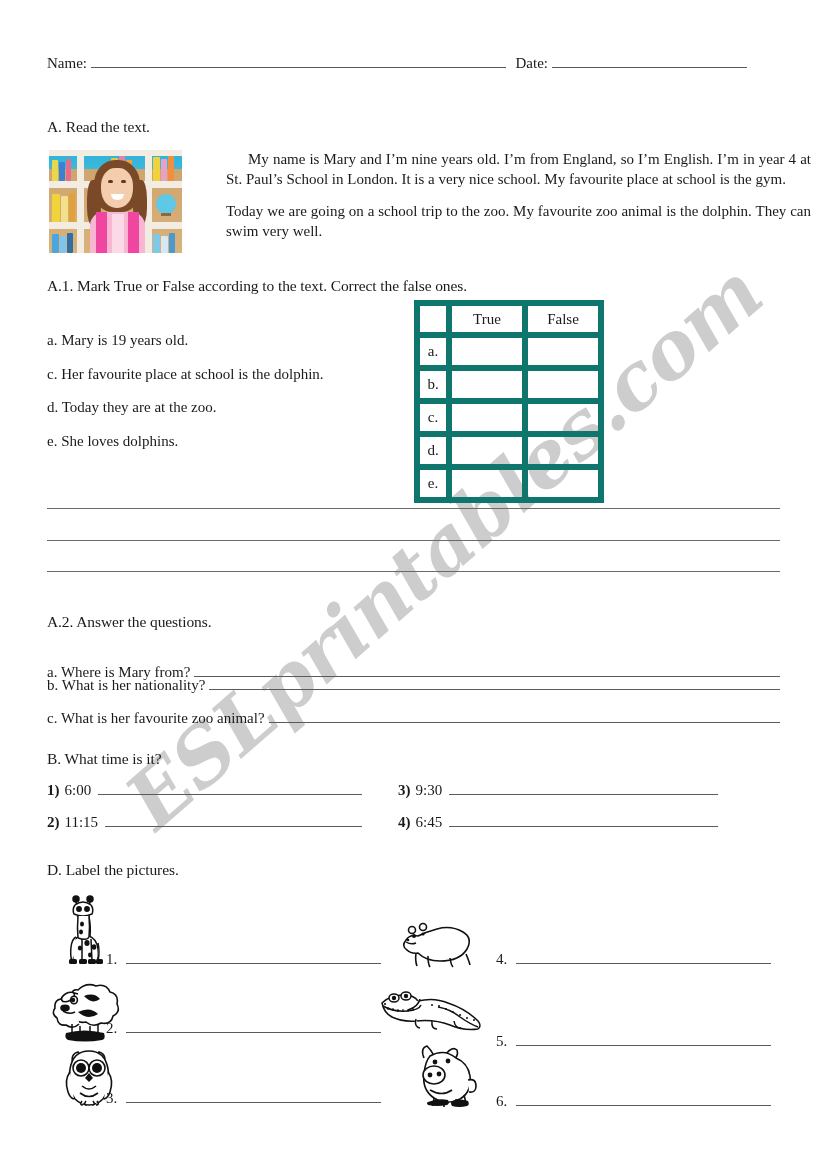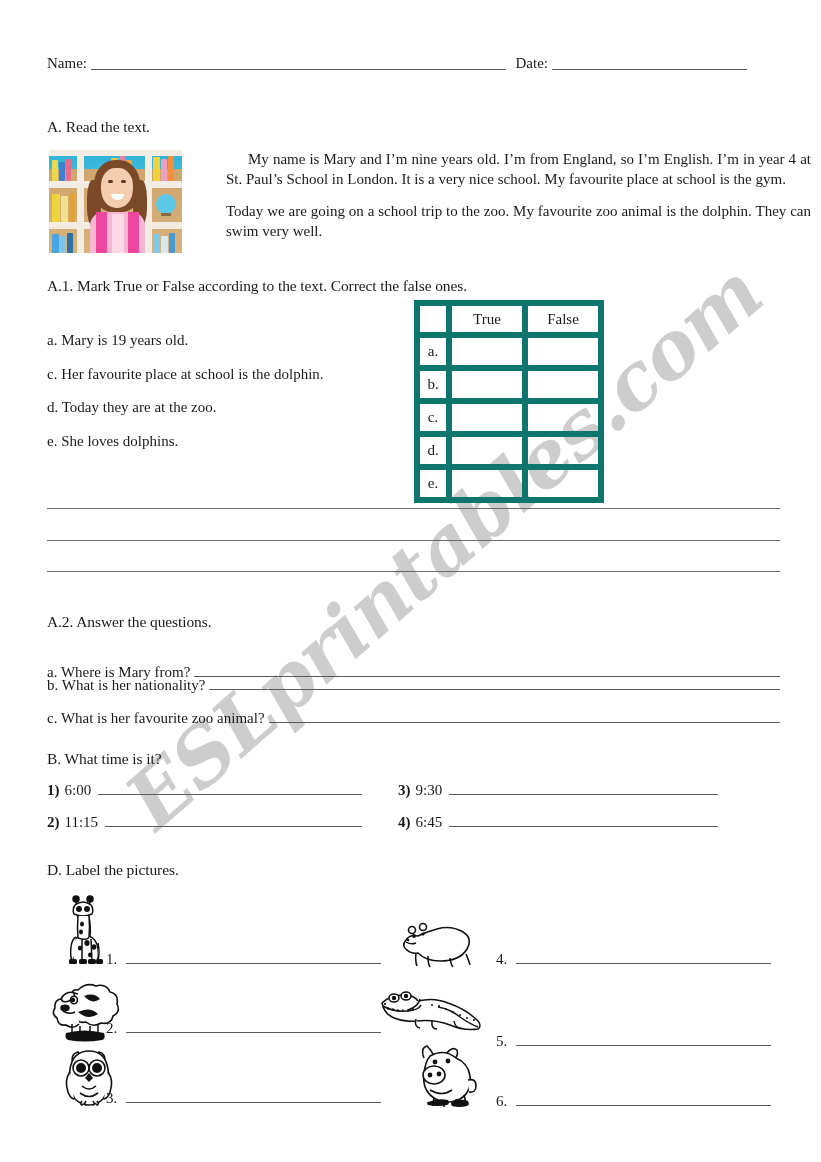--- a/index.html
+++ b/index.html
@@ -44,21 +44,21 @@
   .layer { position: relative; z-index: 10; }
 
   
   #header-row {
     position: absolute;
     left: 47px;
     top: 55px;
     width: 700px;
     font-size: 15px;
     display: flex;
-    align-items: center;
+    align-items: flex-start;
   }
   #header-row .lbl { white-space: nowrap; }
   .ruleline {
     border-bottom: 1.2px solid #5a5a5a;
     flex: 1 1 auto;
     height: 12px;
     margin-left: 4px;
   }
   #date-label { margin-left: 10px; white-space: nowrap; }
   #date-rule { width: 195px; flex: 0 0 195px; }

